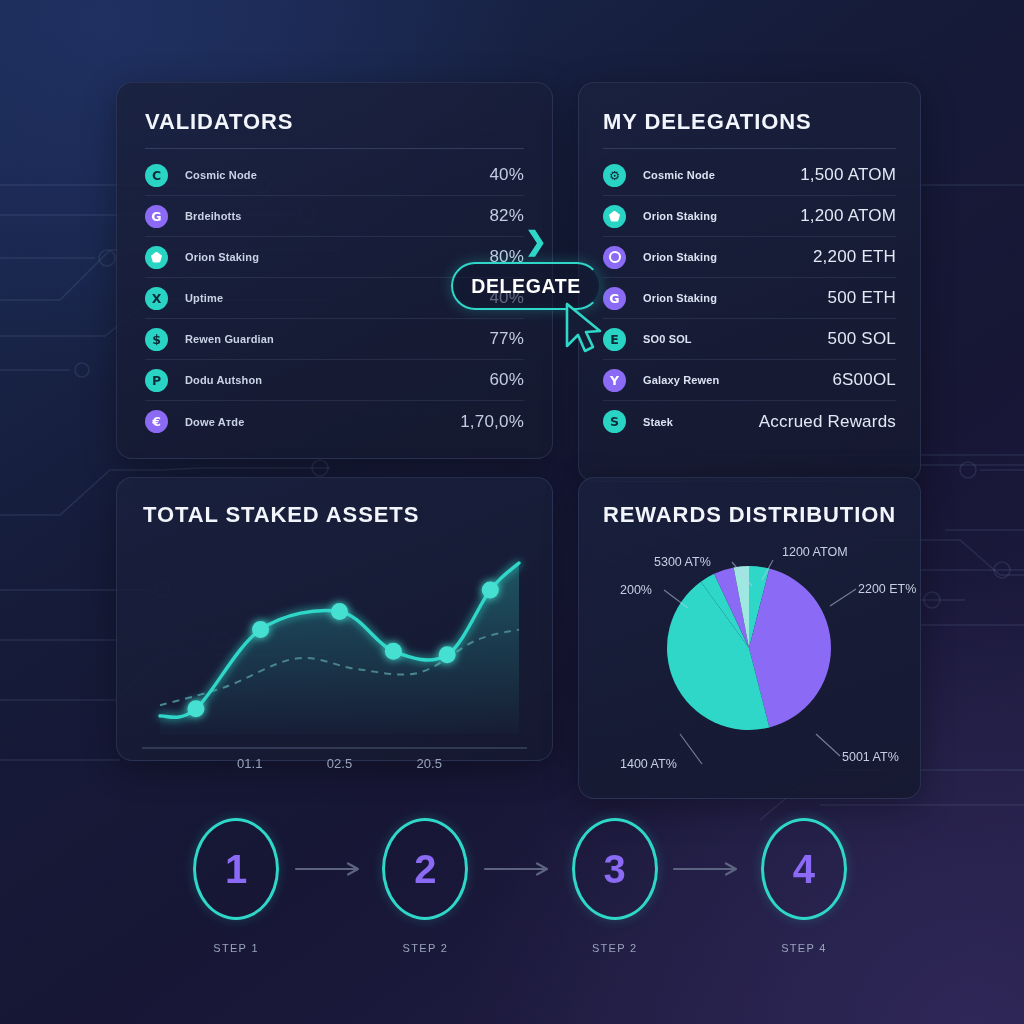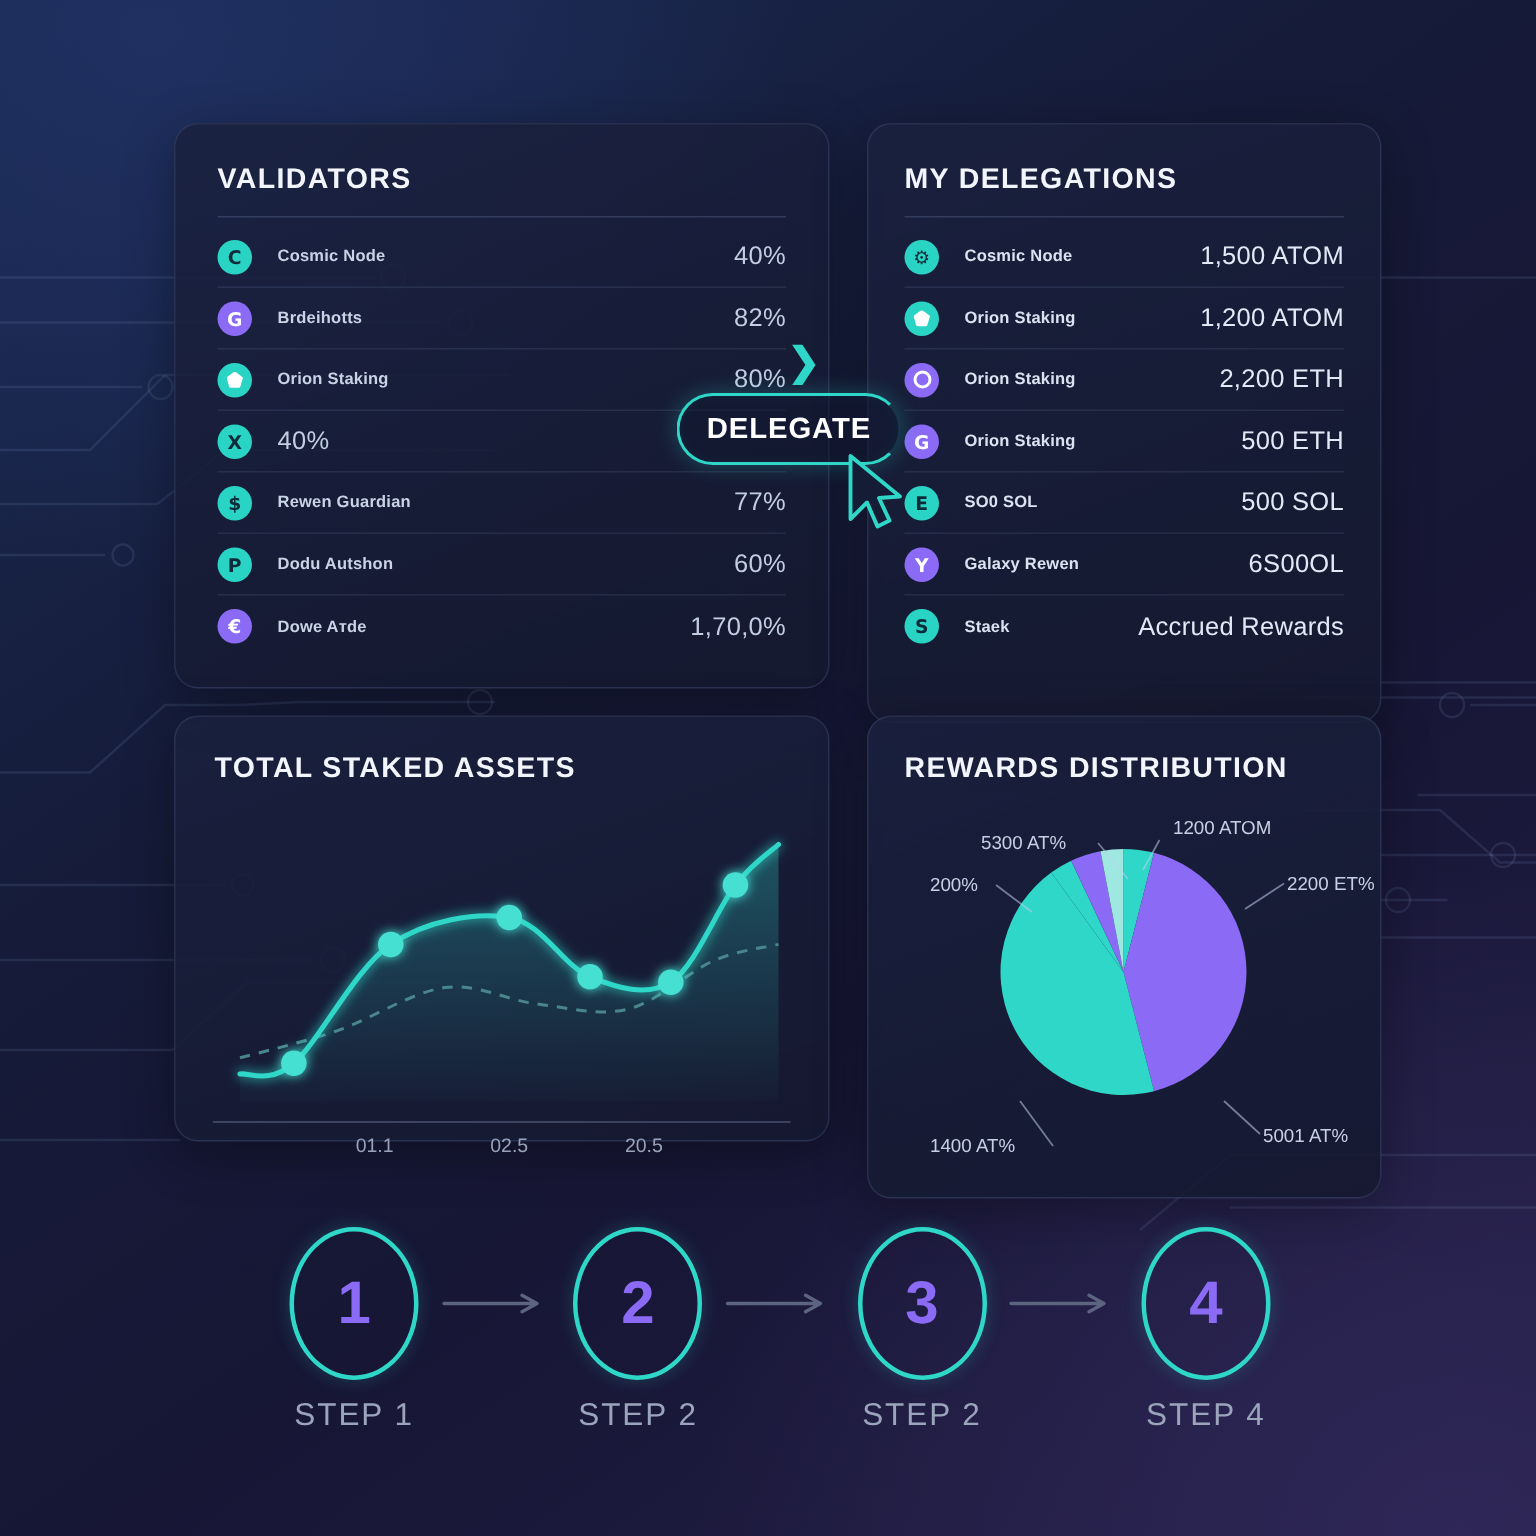--- a/index.html
+++ b/index.html
@@ -21,21 +21,21 @@
 
   
   .card{
     position:absolute;
     background:linear-gradient(160deg, rgba(26,33,62,0.86), rgba(21,25,48,0.92));
     border:1px solid rgba(130,150,200,0.17);
     border-radius:16px;
     box-shadow:0 8px 34px rgba(0,0,0,0.32);
   }
   .card-title{
-    font-size:19px; letter-spacing:0.9px; color:#f2f5fb; font-weight:600;
+    font-size:22px; letter-spacing:0.9px; color:#f2f5fb; font-weight:600;
   }
   .title-rule{ height:1px; background:rgba(150,170,215,0.22); margin-top:13px; }
 
   #validators-card{ left:116px; top:82px; width:437px; height:377px; padding:26px 28px 0 28px; }
   #delegations-card{ left:578px; top:82px; width:343px; height:400px; padding:26px 24px 0 24px; }
   #staked-card{ left:116px; top:477px; width:437px; height:284px; padding:24px 26px 0 26px; }
   #rewards-card{ left:578px; top:477px; width:343px; height:322px; padding:24px 8px 0 24px; }
 
   
   .rows{ margin-top:6px; }
@@ -83,21 +83,21 @@
   #steps{ position:absolute; left:180px; top:818px; width:680px; height:170px; display:flex; align-items:flex-start; }
   .step{ width:122px; display:flex; flex-direction:column; align-items:center; }
   .step-circle{
     width:86px; height:102px; border-radius:50%;
     border:3px solid #2fd7c8;
     display:flex; align-items:center; justify-content:center;
     color:#8b6bf5; font-size:40px; font-weight:700;
     box-shadow:0 0 12px rgba(47,215,200,0.22);
     cursor:pointer;
   }
-  .step-label{ margin-top:12px; color:#9aa4bb; font-size:21px; letter-spacing:1.3px; }
+  .step-label{ margin-top:22px; color:#9aa4bb; font-size:11px; letter-spacing:1.3px; }
   .step-arrow{ width:84px; height:102px; display:flex; align-items:center; justify-content:center; }
 </style>
 </head>
 <body>
 
 <div id="root">
 
   <svg class="circuit" width="1024" height="1024" viewBox="0 0 1024 1024">
     <g stroke="rgba(150,175,225,0.13)" stroke-width="1.6" fill="none">
       <path d="M0 185 H250 "></path>
@@ -152,20 +152,21 @@
         </div>
         <div class="row">
           <div class="ic teal">
             <div class="pent"></div>
           </div>
           <div class="name">Orion Staking</div>
           <div class="val">80%</div>
         </div>
         <div class="row">
           <div class="ic teal">X</div>
+          <div class="name">Uptime</div>
           <div class="val">40%</div>
         </div>
         <div class="row">
           <div class="ic teal">$</div>
           <div class="name">Rewen Guardian</div>
           <div class="val">77%</div>
         </div>
         <div class="row">
           <div class="ic teal">P</div>
           <div class="name">Dodu Autshon</div>

